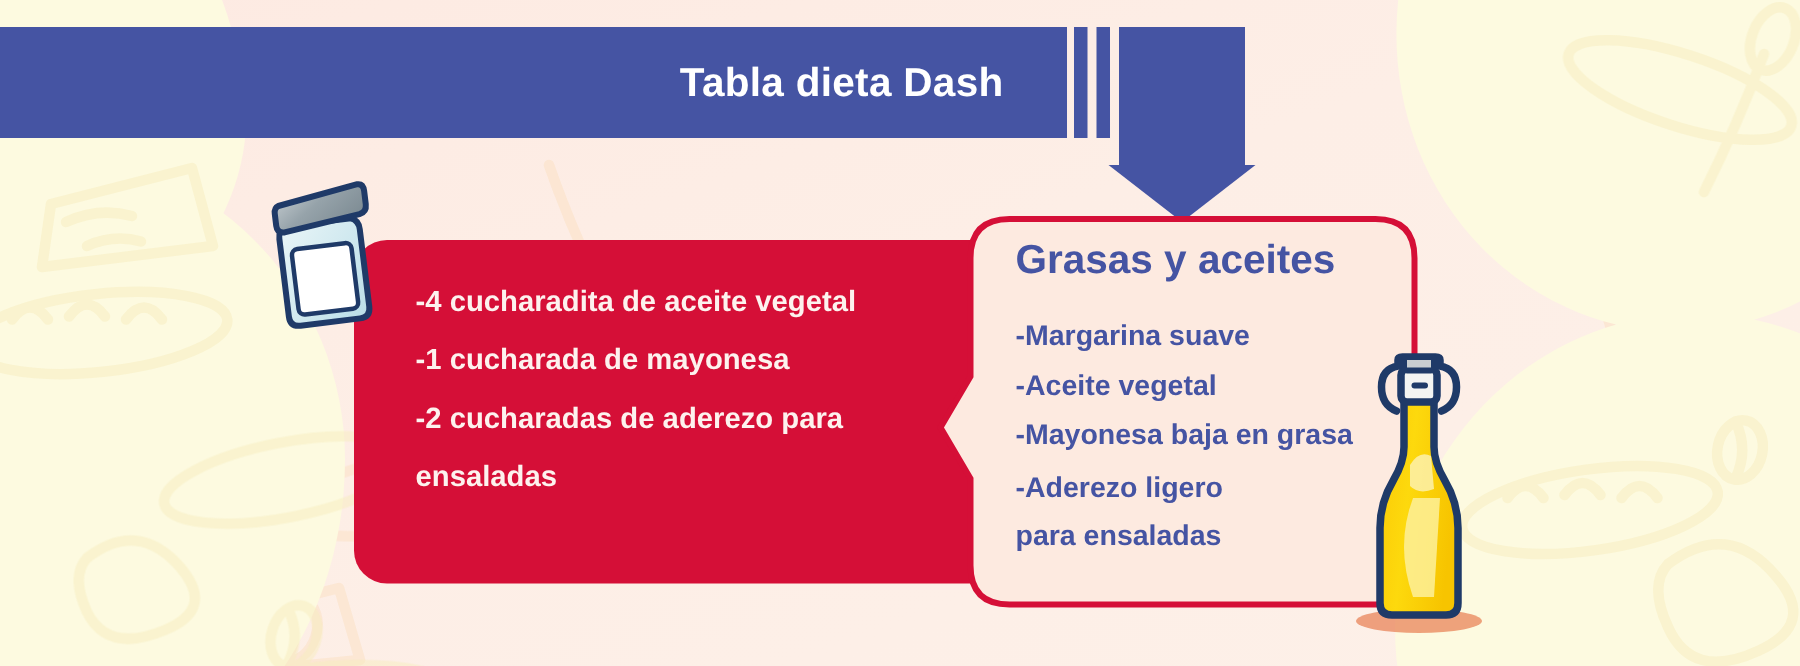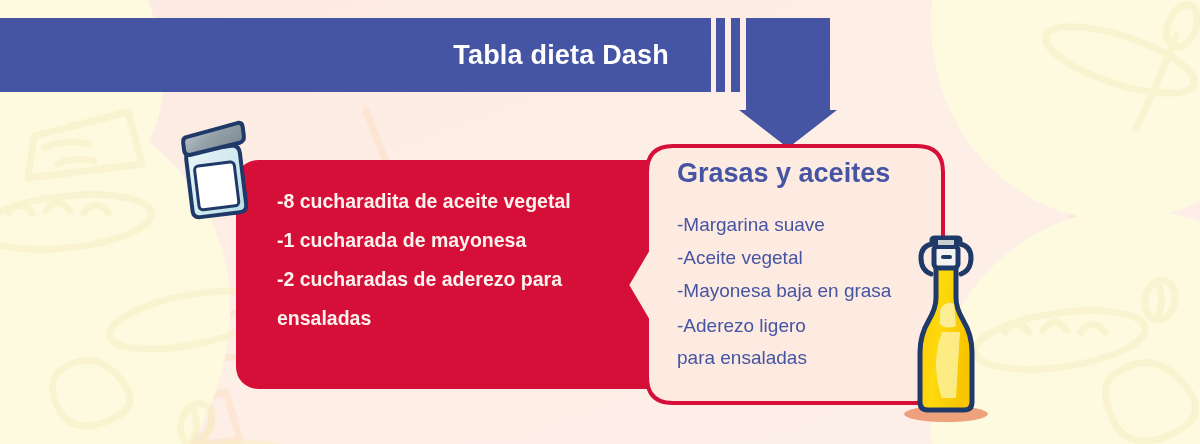--- a/index.html
+++ b/index.html
@@ -165,21 +165,21 @@
     color: #4554a3;
     font-size: 27px;
     font-weight: bold;
     line-height: 34px;
     white-space: nowrap;
     margin-bottom: 18px;
   }
   .out-item {
     color: #4554a3;
     font-size: 19px;
-    font-weight: normal;
+    font-weight: bold;
     line-height: 33px;
     white-space: nowrap;
   }
   .out-item.wrap2 {
     line-height: 26px;
     margin-top: 6px;
   }
 
   
   .jar {
@@ -277,21 +277,21 @@
 
   <div class="header-bar">
     <div class="header-title">Tabla dieta Dash</div>
   </div>
   <div class="header-stripe s1"></div>
   <div class="header-stripe s2"></div>
   <div class="header-block"></div>
   <div class="header-arrow"></div>
 
   <div class="red-card">
-    <div class="line">-8 cucharadita de aceite vegetal</div>
+    <div class="line">-4 cucharadita de aceite vegetal</div>
     <div class="line">-1 cucharada de mayonesa</div>
     <div class="line">-2 cucharadas de aderezo para</div>
     <div class="line">ensaladas</div>
   </div>
 
   <div class="out-card">
     <svg viewBox="0 0 300 261" preserveAspectRatio="none">
       <path d="M28 2
                L272 2
                Q298 2 298 28

